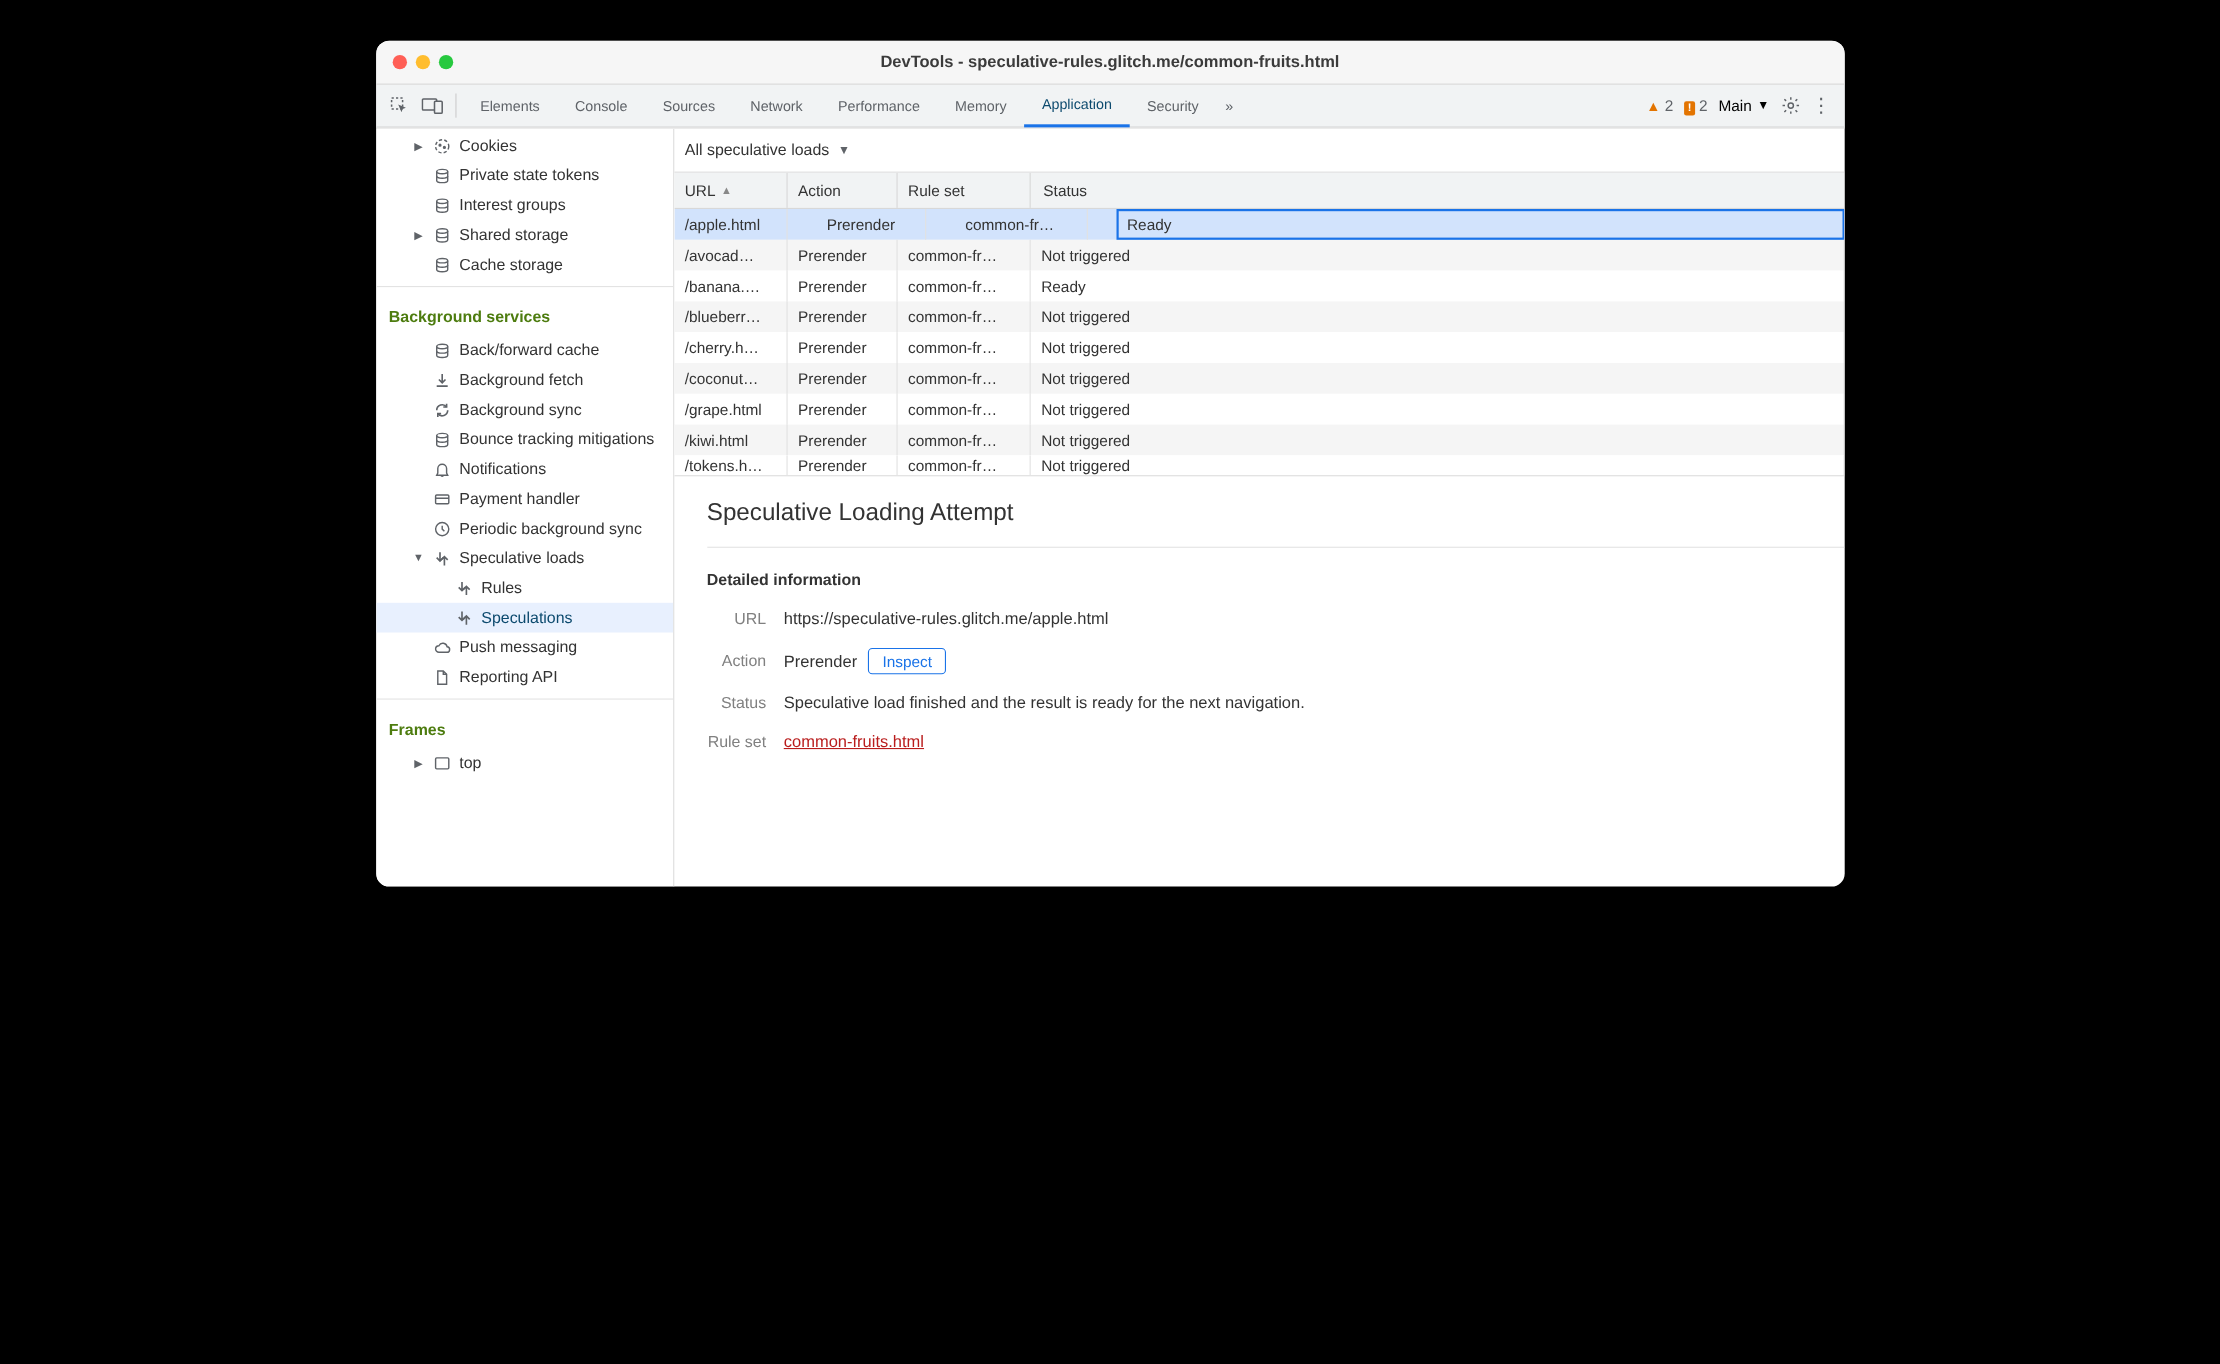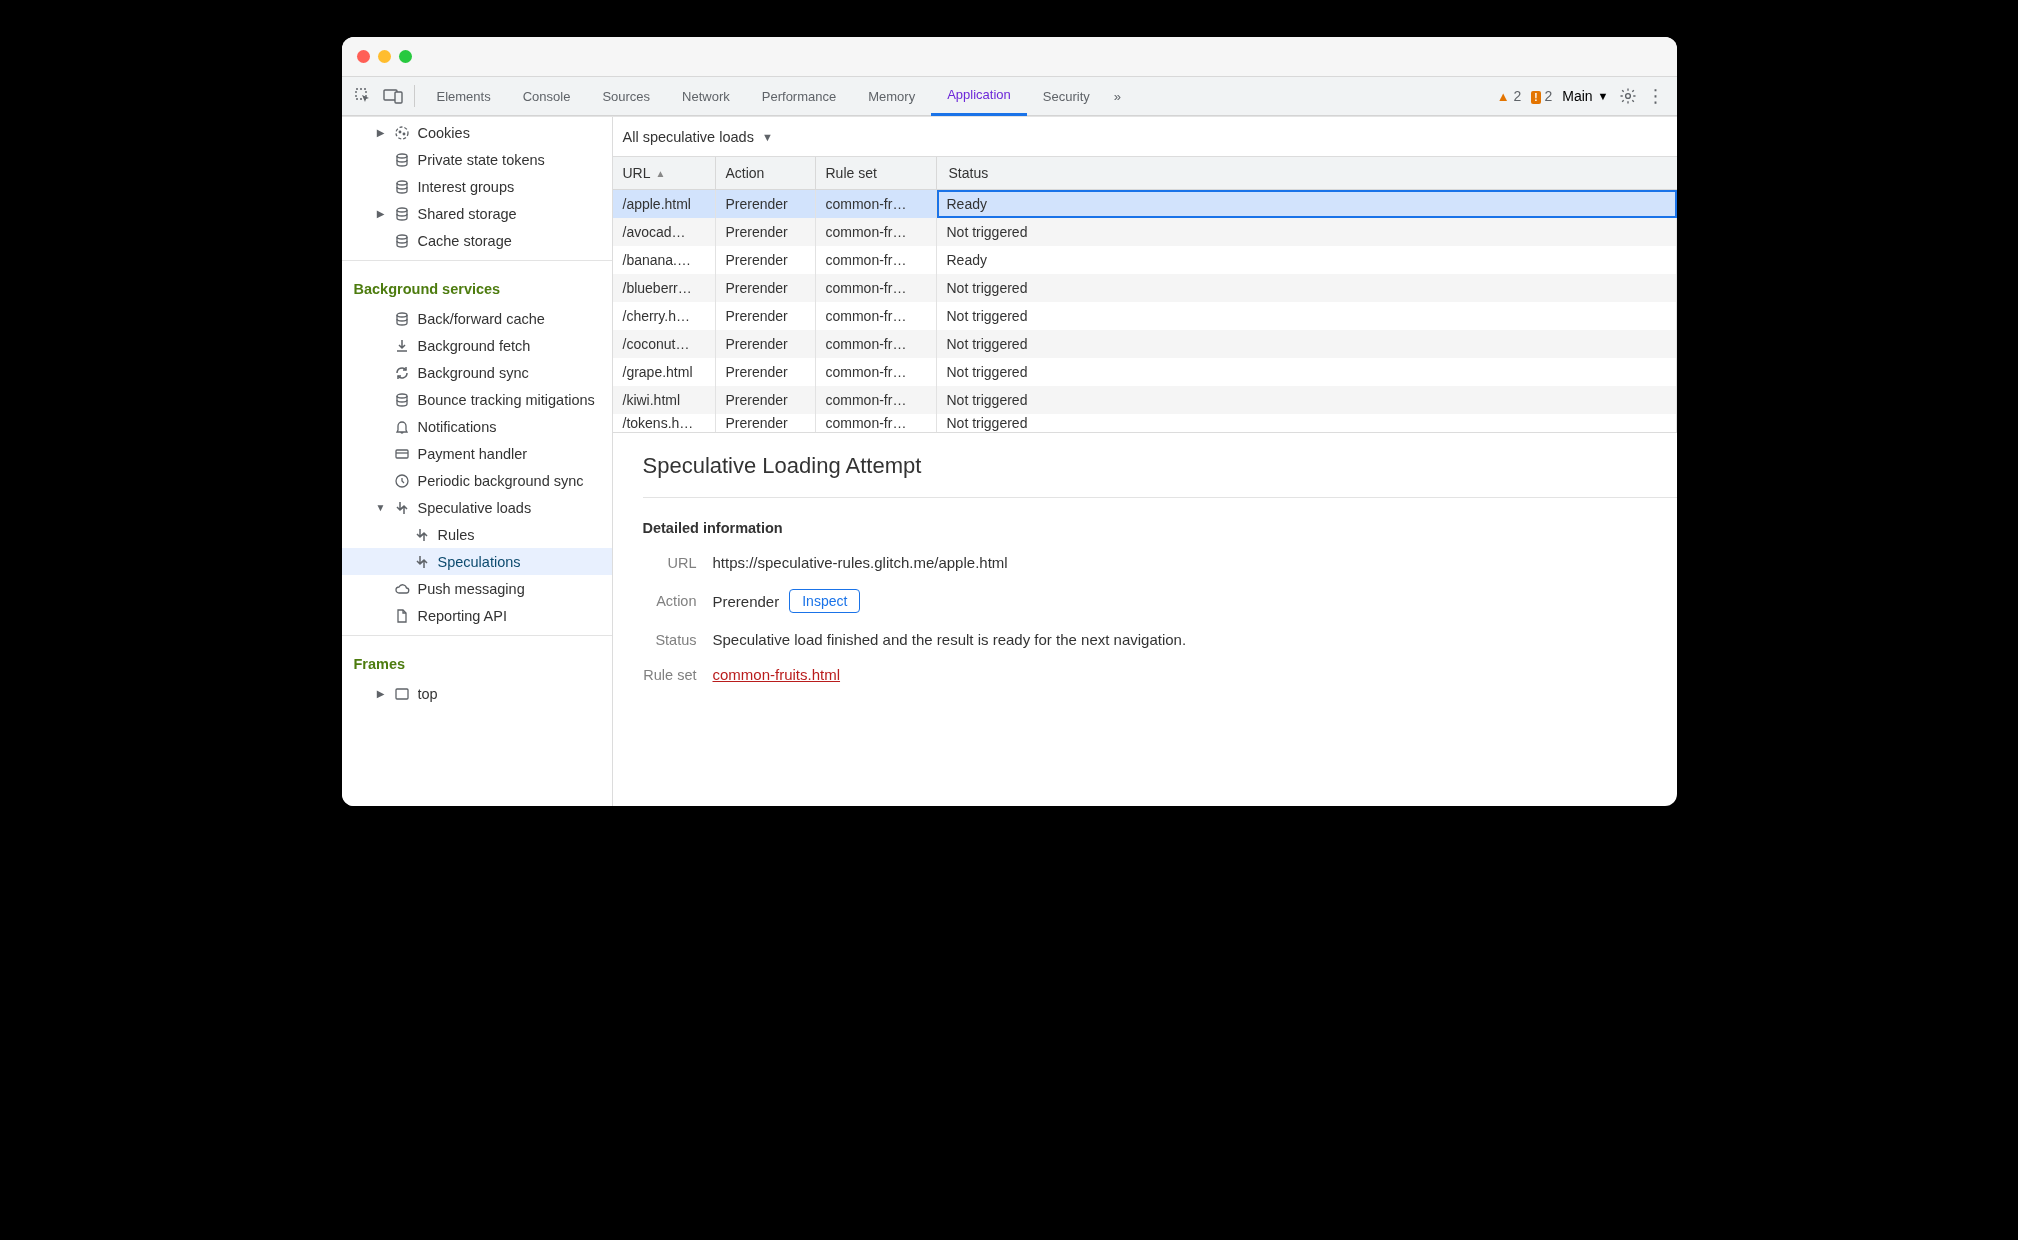--- a/index.html
+++ b/index.html
@@ -47,21 +47,21 @@
     padding:0 6px;
     gap:0;
   }
   .tool-icon { width:30px; display:flex; justify-content:center; align-items:center; }
   .tabsep { width:1px; height:22px; background:#ccc; margin:0 6px; }
   .tabs { display:flex; align-items:center; gap:0; }
   .tab {
     padding:0 16px; height:39px; display:flex; align-items:center;
     color:#5f6368; font-size:13px; cursor:default;
   }
-  .tab.active { color:#6d28d9; border-bottom:3px solid #1a73e8; }
+  .tab.active { color:#0c4a6e; border-bottom:3px solid #1a73e8; }
   .spacer { flex:1; }
   .indicators { display:flex; align-items:center; gap:10px; padding-right:6px; color:#5f6368; font-size:14px;}
   .warn-tri { color:#e37400; font-size:13px; }
   .badge-sq { background:#e37400; color:#fff; font-size:10px; font-weight:700;
     padding:0 3px; border-radius:2px; display:inline-flex; align-items:center; height:13px;}
   .main-drop { display:flex; align-items:center; gap:5px; color:#000000; }
   .chev { font-size:11px; }
   .gear, .kebab { color:#5f6368; }
   .body { flex:1; display:flex; overflow:hidden; border-top:1px solid #e3e3e3; }
 
@@ -102,21 +102,21 @@
   .col-url{width:103px;} .col-act{width:100px;} .col-rule{width:121px;} .col-status{flex:1; border-right:none; padding-left:12px;}
   .sort-arrow { color:#888; font-size:10px; margin-left:5px; }
   .tbody { overflow:hidden; }
   .trow { display:flex; height:28px; align-items:stretch; }
   .trow:nth-child(odd){ background:#fff; }
   .trow:nth-child(even){ background:#f5f5f5; }
   .td {
     padding:0 10px; display:flex; align-items:center; font-size:14px; color:#333;
     border-right:1px solid #e2e2e2; overflow:hidden; text-overflow:ellipsis; white-space:nowrap;
   }
-  .trow.selected { background:#d2e3fc !important; }
+  .trow.selected { background:#d2e3fc !important;gap:26px; }
   .trow.selected .col-status { outline:2px solid #1a73e8; outline-offset:-2px; }
   .trow.clipped { height:18px; overflow:hidden; color:#888; }
 
   .detail-pane { flex:1; overflow:auto; padding:20px 30px; font-size:15px; color:#333; }
   .detail-title { font-size:22px; font-weight:400; margin:0 0 18px 0; }
   .section-title { font-weight:700; font-size:14.5px; margin:8px 0 18px; }
   .kv { display:flex; margin:0 0 18px 0; align-items:center; }
   .kv .k { width:70px; color:#808080; font-size:14.5px; text-align:right; padding-right:16px; }
   .kv .v { font-size:15px; color:#333; display:flex; align-items:center; gap:10px;}
   .inspect-btn {
@@ -131,20 +131,21 @@
 <body>
 
 <div class="window">
 
   <div class="titlebar">
     <div class="traffic">
       <div class="dot r"></div>
       <div class="dot y"></div>
       <div class="dot g"></div>
     </div>
+    <div class="titlebar-title">DevTools - speculative-rules.glitch.me/common-fruits.html</div>
   </div>
 
   <div class="toolbar">
     <div class="tool-icon">
       <svg width="18" height="18" viewBox="0 0 18 18" stroke="#5f6368" fill="none" stroke-width="1.4">
         <rect x="2" y="2" width="10" height="10" stroke-dasharray="2 2"></rect>
         <path d="M8 8 l7 3 -3 1 -1 3 z" fill="#5f6368" stroke="none"></path>
       </svg>
     </div>
     <div class="tool-icon">

